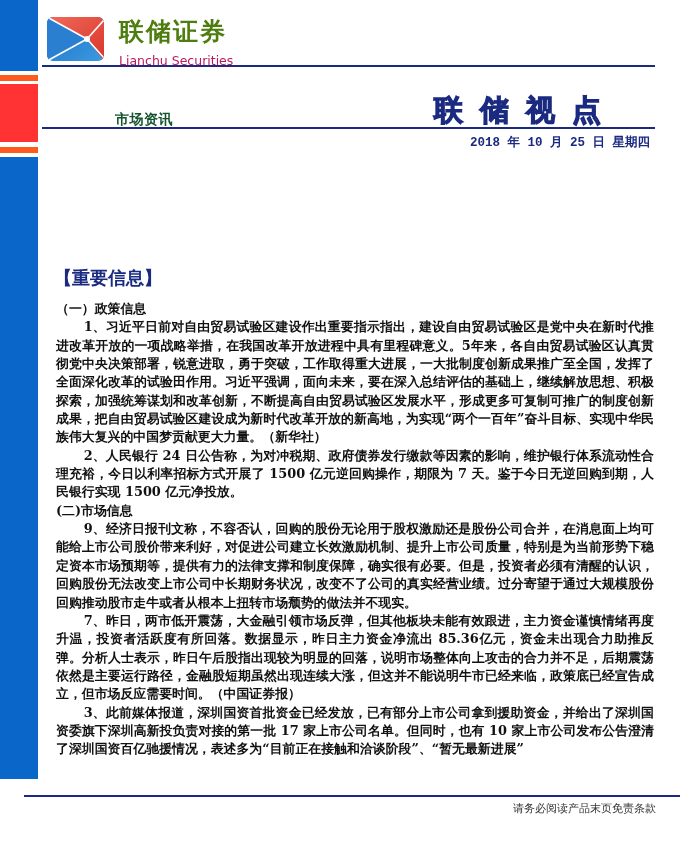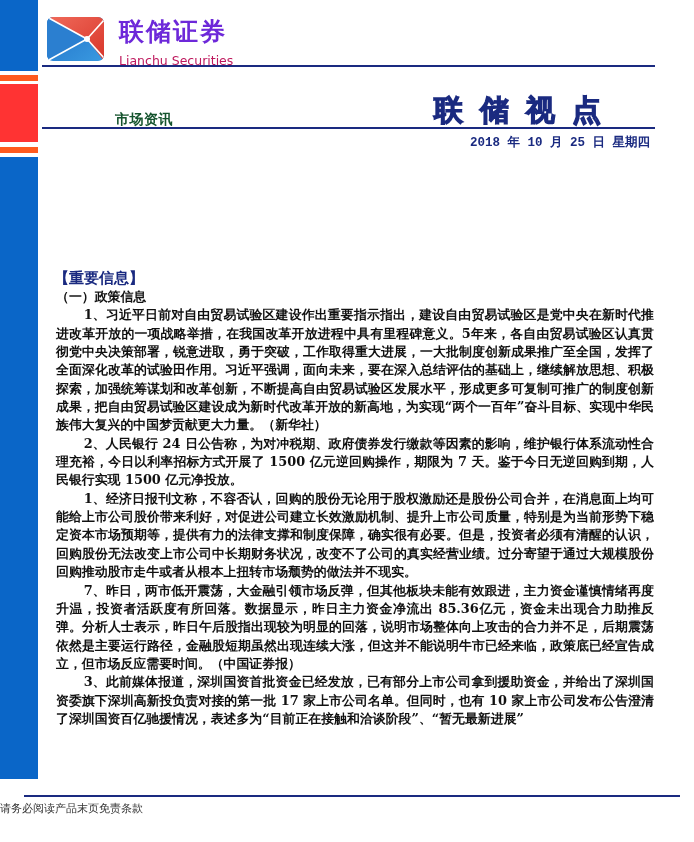--- a/index.html
+++ b/index.html
@@ -2,39 +2,39 @@
 <html><head>
 <meta charset="utf-8">
 <style>
   html, body { margin: 0; padding: 0; background: #ffffff; }
   body { width: 694px; height: 842px; position: relative; overflow: hidden;
          font-family: "DejaVu Serif", "Liberation Serif", serif; }
   .sidebar { position: absolute; left: 0; top: 0; width: 38px; height: 780px; }
   .sb-seg { position: absolute; left: 0; width: 38px; }
   .logo { position: absolute; left: 47px; top: 17px; width: 57px; height: 44px; }
   .logo-cn { position: absolute; left: 119px; top: 18px; font-family: "DejaVu Sans", sans-serif;
-             font-weight: bold; font-size: 25px; color: #6d28d9; letter-spacing: 2px; line-height: 28px; }
+             font-weight: bold; font-size: 25px; color: #4d7c0f; letter-spacing: 2px; line-height: 28px; }
   .logo-en { position: absolute; left: 119px; top: 54px; font-family: "DejaVu Sans", sans-serif;
              font-size: 12.5px; color: #be185d; line-height: 14px; }
   .hline { position: absolute; background: #1a2a80; height: 2px; }
   .section-label { position: absolute; left: 115px; top: 110px; font-size: 14px; font-weight: bold;
                    color: #14532d; line-height: 18px; letter-spacing: 0.5px; }
   .brand-title { position: absolute; left: 434px; top: 93px; font-size: 29px; font-weight: bold;
                  color: #ffffff; -webkit-text-stroke: 1.2px #1a2a80; letter-spacing: 17px;
                  line-height: 34px; font-family: "DejaVu Serif", serif; }
   .date { position: absolute; left: 470px; top: 135px; font-size: 12.5px; font-weight: bold; color: #1a2a80;
           font-family: Liberation Mono, monospace; line-height: 16px; }
   .content { position: absolute; left: 56px; top: 268px; width: 598px; }
-  .heading { font-size: 15px; font-weight: bold; color: #1a2a80; line-height: 20px; margin-left: -2px;
-             margin-bottom: 0; }
+  .heading { font-size: 18px; font-weight: bold; color: #1a2a80; line-height: 20px; margin-left: -2px;
+             margin-bottom: 12px; }
   .body-text { font-size: 12.9px; font-weight: bold; color: #111111; line-height: 18.35px; text-align: justify; }
   .sub { display: block; }
   .para { display: block; text-indent: 2.15em; }
   .footer-line { position: absolute; left: 24px; top: 795px; width: 656px; height: 1.5px; background: #1a2a80; }
-  .footer-text { position: absolute; left: 0; width: 656px; top: 802px; text-align: left;
+  .footer-text { position: absolute; left: 0; width: 656px; top: 802px; text-align: right;
                  font-size: 11px; color: #333333; line-height: 14px; }
 </style>
 </head>
 <body>
 
 <div class="sidebar">
   <div class="sb-seg" style="top:0;height:71px;background:#0a66c8;"></div>
   <div class="sb-seg" style="top:75px;height:6px;background:#ff5a1e;"></div>
   <div class="sb-seg" style="top:84px;height:58px;background:#ff3333;"></div>
   <div class="sb-seg" style="top:147px;height:6px;background:#ff5a1e;"></div>
@@ -74,20 +74,21 @@
 <div class="brand-title">联储视点</div>
 <div class="hline" style="left:42px;top:127px;width:613px;"></div>
 <div class="date">2018 年 10 月 25 日  星期四</div>
 
 <div class="content">
   <div class="heading">【重要信息】</div>
   <div class="body-text">
     <span class="sub">（一）政策信息</span>
     <span class="para">1、习近平日前对自由贸易试验区建设作出重要指示指出，建设自由贸易试验区是党中央在新时代推进改革开放的一项战略举措，在我国改革开放进程中具有里程碑意义。5年来，各自由贸易试验区认真贯彻党中央决策部署，锐意进取，勇于突破，工作取得重大进展，一大批制度创新成果推广至全国，发挥了全面深化改革的试验田作用。习近平强调，面向未来，要在深入总结评估的基础上，继续解放思想、积极探索，加强统筹谋划和改革创新，不断提高自由贸易试验区发展水平，形成更多可复制可推广的制度创新成果，把自由贸易试验区建设成为新时代改革开放的新高地，为实现“两个一百年”奋斗目标、实现中华民族伟大复兴的中国梦贡献更大力量。（新华社）</span>
     <span class="para">2、人民银行 24 日公告称，为对冲税期、政府债券发行缴款等因素的影响，维护银行体系流动性合理充裕，今日以利率招标方式开展了 1500 亿元逆回购操作，期限为 7 天。鉴于今日无逆回购到期，人民银行实现 1500 亿元净投放。</span>
-    <span class="para">1、经济日报刊文称，不容否认，回购的股份无论用于股权激励还是股份公司合并，在消息面上均可能给上市公司股价带来利好，对促进公司建立长效激励机制、提升上市公司质量，特别是为当前形势下稳定资本市场预期等，提供有力的法律支撑和制度保障，确实很有必要。但是，投资者必须有清醒的认识，回购股份无法改变上市公司中长期财务状况，改变不了公司的真实经营业绩。过分寄望于通过大规模股份回购推动股市走牛或者从根本上扭转市场颓势的做法并不现实。</span>
+    <span class="sub">(二)市场信息</span>
+    <span class="para">9、经济日报刊文称，不容否认，回购的股份无论用于股权激励还是股份公司合并，在消息面上均可能给上市公司股价带来利好，对促进公司建立长效激励机制、提升上市公司质量，特别是为当前形势下稳定资本市场预期等，提供有力的法律支撑和制度保障，确实很有必要。但是，投资者必须有清醒的认识，回购股份无法改变上市公司中长期财务状况，改变不了公司的真实经营业绩。过分寄望于通过大规模股份回购推动股市走牛或者从根本上扭转市场颓势的做法并不现实。</span>
     <span class="para">7、昨日，两市低开震荡，大金融引领市场反弹，但其他板块未能有效跟进，主力资金谨慎情绪再度升温，投资者活跃度有所回落。数据显示，昨日主力资金净流出 85.36亿元，资金未出现合力助推反弹。分析人士表示，昨日午后股指出现较为明显的回落，说明市场整体向上攻击的合力并不足，后期震荡依然是主要运行路径，金融股短期虽然出现连续大涨，但这并不能说明牛市已经来临，政策底已经宣告成立，但市场反应需要时间。（中国证券报）</span>
     <span class="para">3、此前媒体报道，深圳国资首批资金已经发放，已有部分上市公司拿到援助资金，并给出了深圳国资委旗下深圳高新投负责对接的第一批 17 家上市公司名单。但同时，也有 10 家上市公司发布公告澄清了深圳国资百亿驰援情况，表述多为“目前正在接触和洽谈阶段”、“暂无最新进展”</span>
   </div>
 </div>
 
 <div class="footer-line"></div>
 <div class="footer-text">请务必阅读产品末页免责条款</div>
 
 </body></html>

